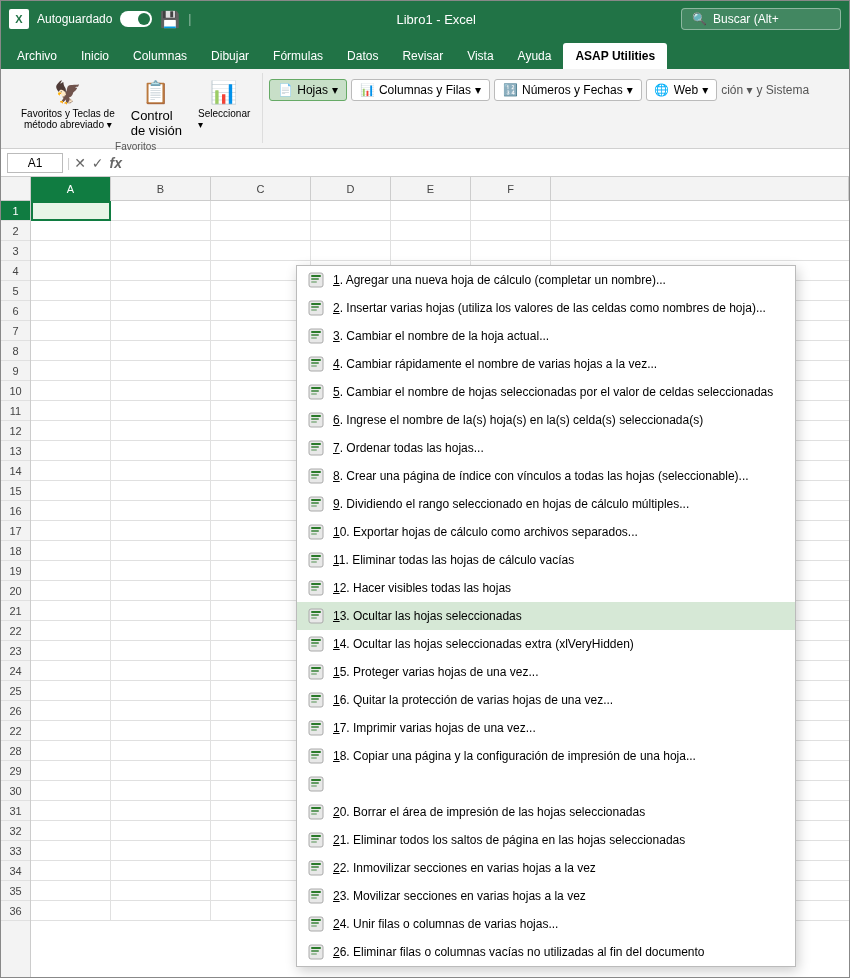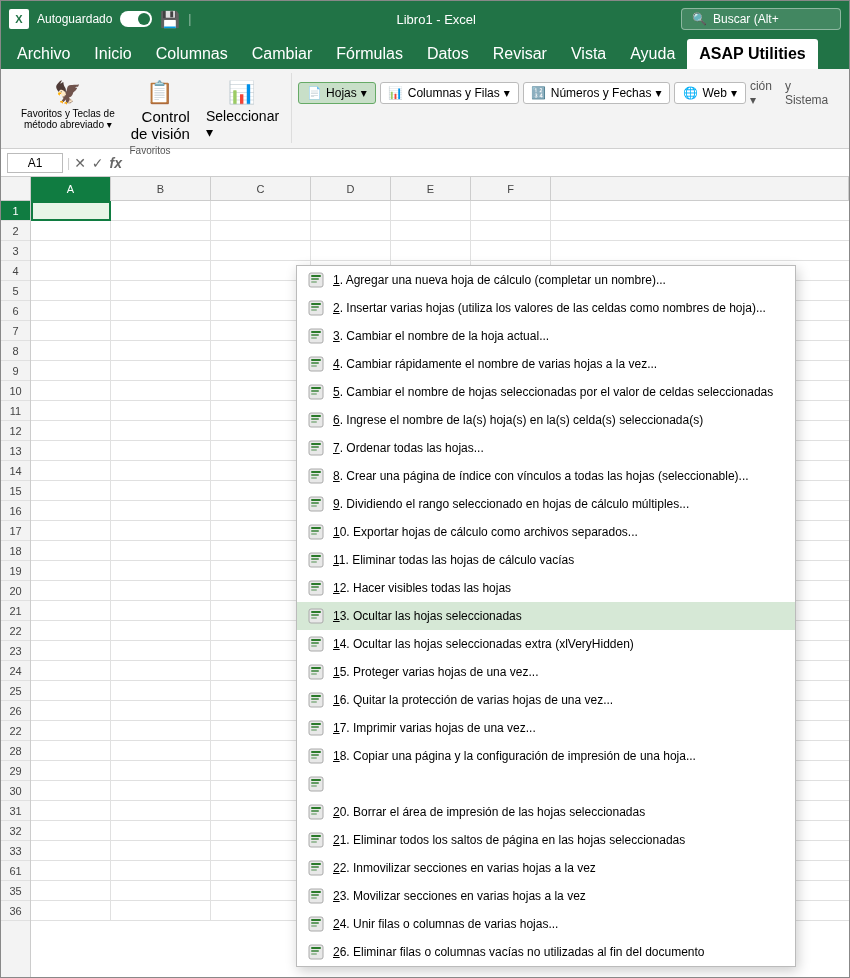--- a/index.html
+++ b/index.html
@@ -40,21 +40,21 @@
     .ribbon-tabs {
       background: #217346;
       height: 32px;
       display: flex;
       align-items: flex-end;
       padding-left: 4px;
     }
     .ribbon-tab {
       padding: 6px 12px 6px 12px;
       color: #fff;
-      font-size: 16px;
+      font-size: 12px;
       cursor: pointer;
       border-radius: 3px 3px 0 0;
       background: transparent;
     }
     .ribbon-tab.active {
       background: #fff;
       color: #000;
       font-weight: 600;
     }
 
@@ -223,44 +223,44 @@
     <div class="title-bar-search">
       <span>🔍</span>
       <span>Buscar (Alt+</span>
     </div>
   </div>
 
   <div class="ribbon-tabs">
     <div class="ribbon-tab">Archivo</div>
     <div class="ribbon-tab">Inicio</div>
     <div class="ribbon-tab">Columnas</div>
-    <div class="ribbon-tab">Cambiar</div>
+    <div class="ribbon-tab">Dibujar</div>
     <div class="ribbon-tab">Fórmulas</div>
     <div class="ribbon-tab">Datos</div>
     <div class="ribbon-tab">Revisar</div>
     <div class="ribbon-tab">Vista</div>
     <div class="ribbon-tab">Ayuda</div>
     <div class="ribbon-tab active">ASAP Utilities</div>
   </div>
 
   <div class="ribbon-content">
 
     <div class="ribbon-group">
       <div class="ribbon-group-buttons">
         <div class="ribbon-btn-large">
           <span class="icon">🦅</span>
           <span style="font-size:10px;text-align:center;">Favoritos y Teclas de<br>método abreviado ▾</span>
         </div>
         <div class="ribbon-btn-large">
           <span class="icon">📋</span>
-          <span style="font-size:15px;text-align:right;">Control<br>de visión</span>
+          <span style="font-size:13px;text-align:left;">Control<br>de visión</span>
         </div>
         <div class="ribbon-btn-large">
           <span class="icon">📊</span>
-          <span style="font-size:14px;text-align:left;">Seleccionar<br>▾</span>
+          <span style="font-size:10px;text-align:left;">Seleccionar<br>▾</span>
         </div>
       </div>
       <div class="ribbon-group-label">Favoritos</div>
     </div>
 
     <div style="display:flex; flex-direction:column; justify-content:flex-start; padding: 6px 4px; gap: 4px; flex:1;">
       <div style="display:flex; gap:4px; align-items:center;">
         <div class="dropdown-btn active">
           <span>📄</span>
           <span>Hojas</span>
@@ -340,21 +340,21 @@
           <div class="row-num">24</div>
           <div class="row-num">25</div>
           <div class="row-num">26</div>
           <div class="row-num">22</div>
           <div class="row-num">28</div>
           <div class="row-num">29</div>
           <div class="row-num">30</div>
           <div class="row-num">31</div>
           <div class="row-num">32</div>
           <div class="row-num">33</div>
-          <div class="row-num">61</div>
+          <div class="row-num">34</div>
           <div class="row-num">35</div>
           <div class="row-num">36</div>
         </div>
 
       <div class="grid-cells" id="grid-cells-area">
           <div class="grid-row">
             <div class="grid-cell selected" style="min-width: 80px; width: 80px;"></div>
             <div class="grid-cell" style="min-width: 100px; width: 100px;"></div>
             <div class="grid-cell" style="min-width: 100px; width: 100px;"></div>
             <div class="grid-cell" style="min-width: 80px; width: 80px;"></div>

